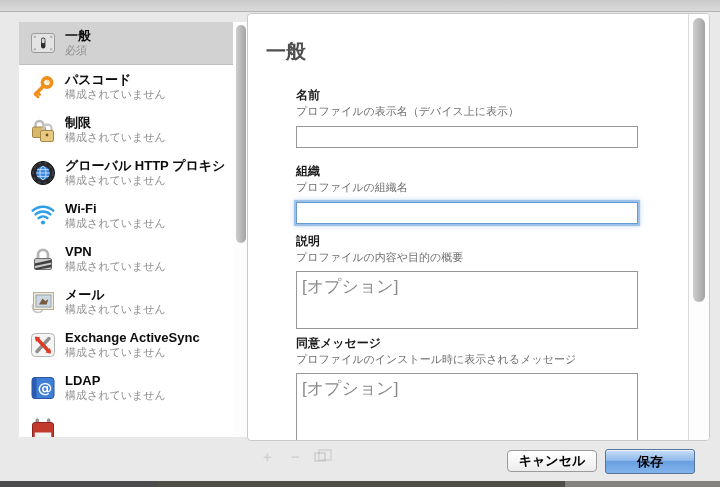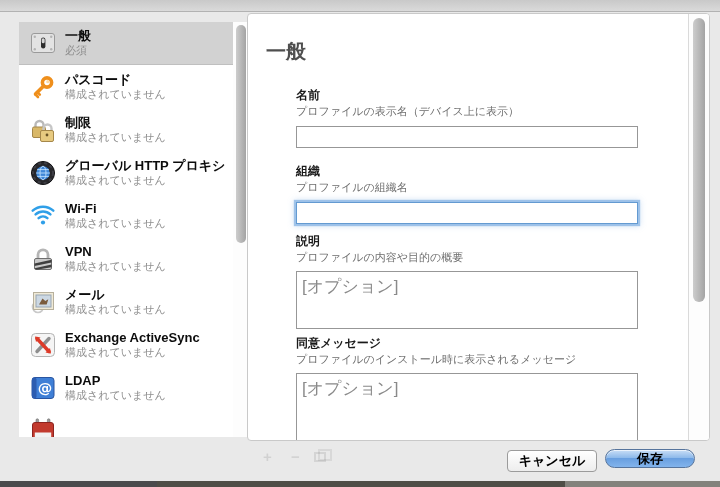--- a/index.html
+++ b/index.html
@@ -49,21 +49,21 @@
   .main-scroll { position:absolute; right:0; top:0; width:21px; height:100%;
     background:#fdfdfd; border-left:1px solid #dadada; }
   .main-thumb { position:absolute; right:4px; top:4px; width:12px; height:284px; border-radius:7px;
     background:linear-gradient(to right,#cdcdcd,#a4a4a4); }
 
   
   .btn { position:absolute; display:flex; align-items:center; justify-content:center;
     font-size:13px; font-weight:bold; color:#000; cursor:default; }
   .btn-cancel { left:507px; top:450px; width:90px; height:22px; border:1px solid #9b9b9b; border-radius:4px;
     background:linear-gradient(#ffffff,#ededed); }
-  .btn-save { left:605px; top:449px; width:90px; height:19px; border:1px solid #56749c; border-radius:10px;
+  .btn-save { left:605px; top:449px; width:90px; height:25px; border:1px solid #56749c; border-radius:3px;
     background:linear-gradient(#c9def6 0%,#8fbaeb 45%,#699fe0 50%,#82b4ec 100%);
     box-shadow:inset 0 1px 0 rgba(255,255,255,.65); }
   .ghost { position:absolute; top:448px; color:rgba(0,0,0,.10); font-size:15px; font-weight:bold; }
   .ghost-add { left:263px; } .ghost-remove { left:291px; }
   .ghost-dup { position:absolute; left:314px; top:452px; width:12px; height:10px;
     border:2px solid rgba(0,0,0,.09); }
   .ghost-dup::after { content:""; position:absolute; left:2px; top:-5px; width:10px; height:8px;
     border:2px solid rgba(0,0,0,.07); }
 </style>
 </head>

